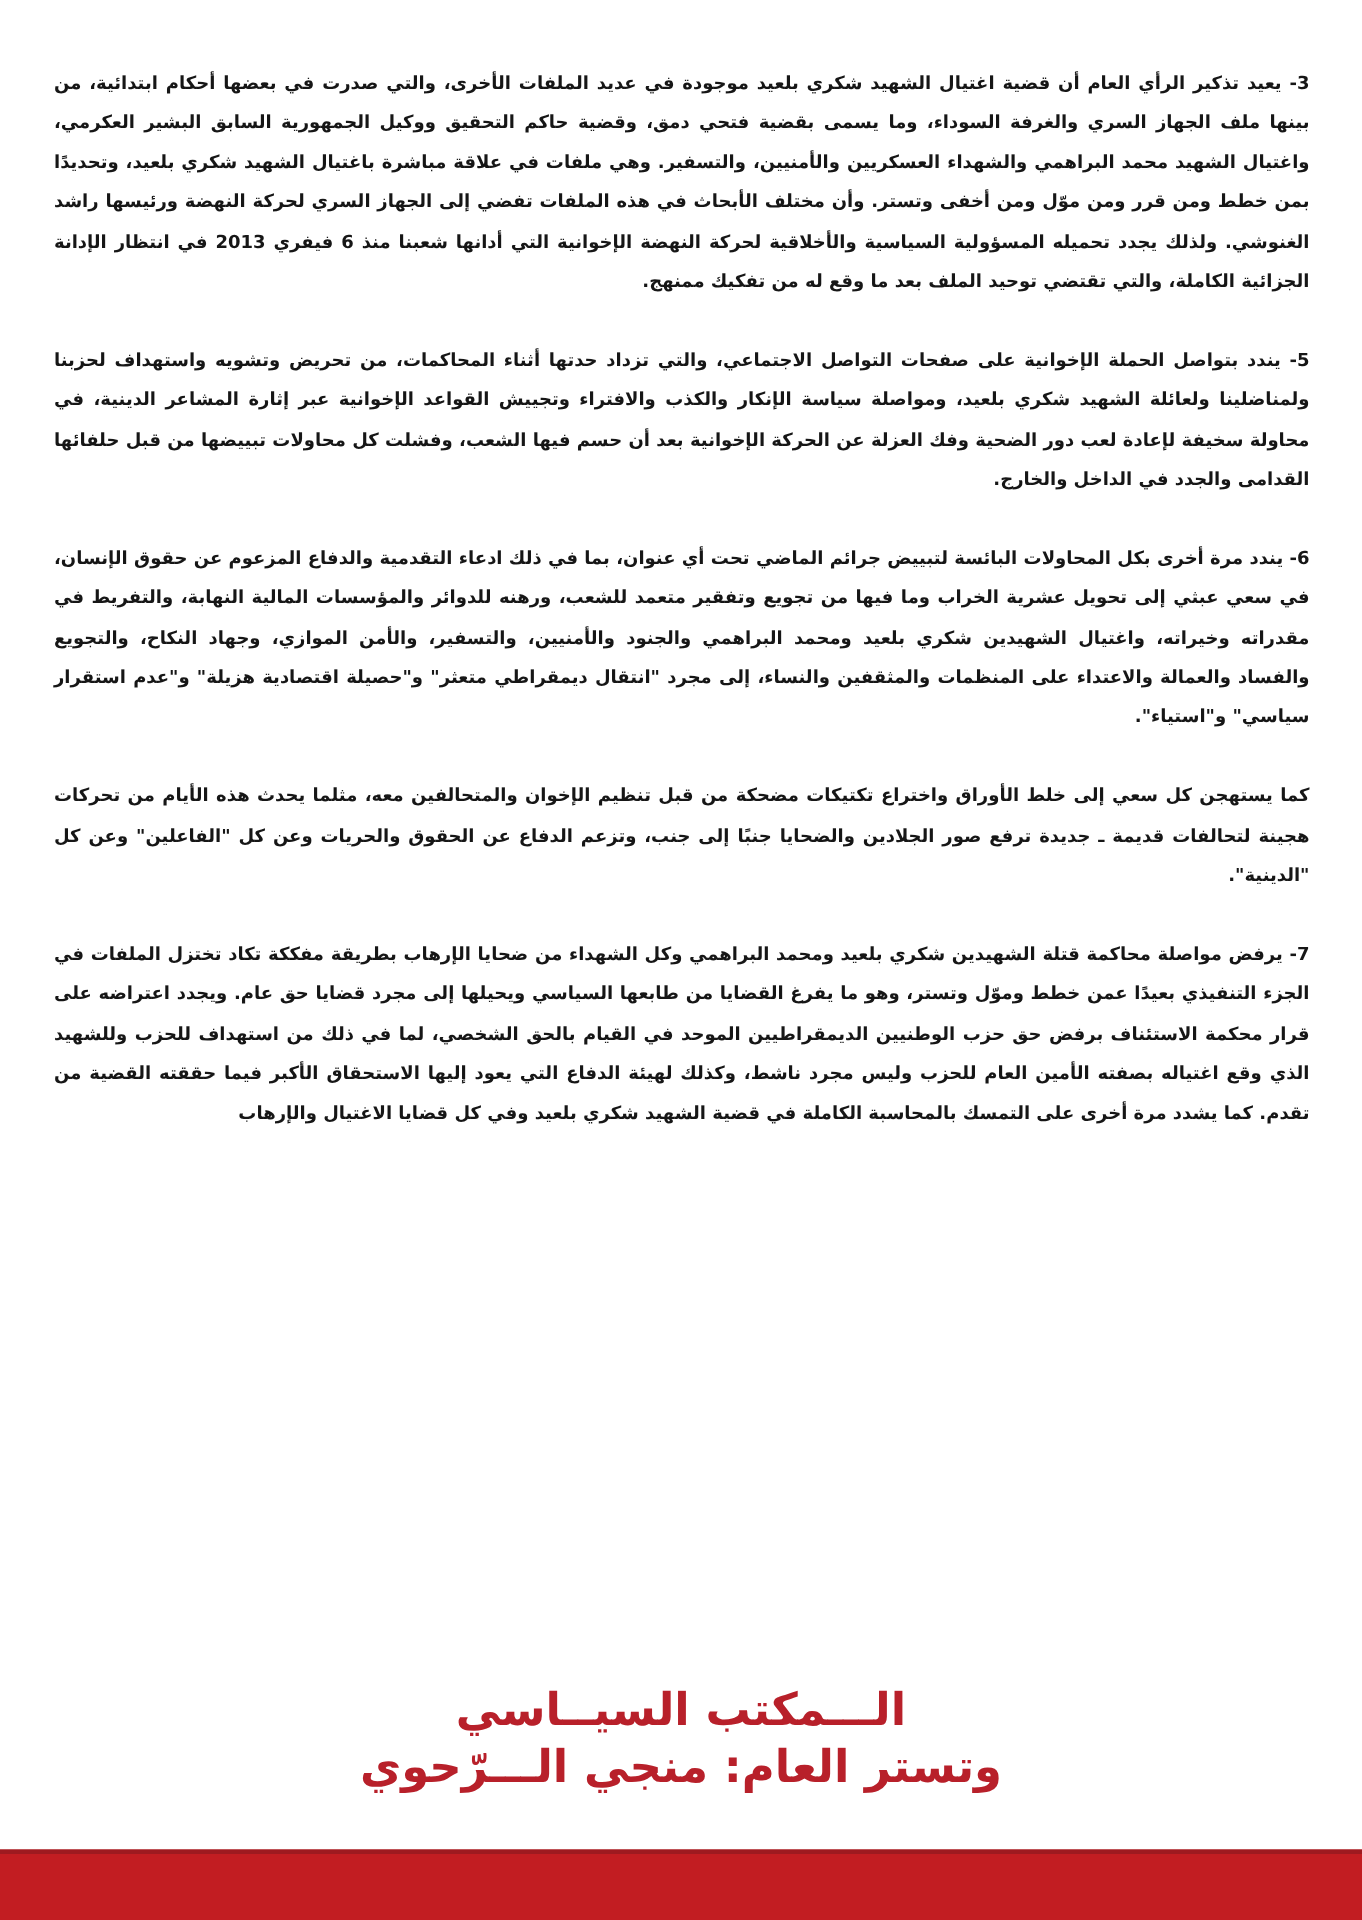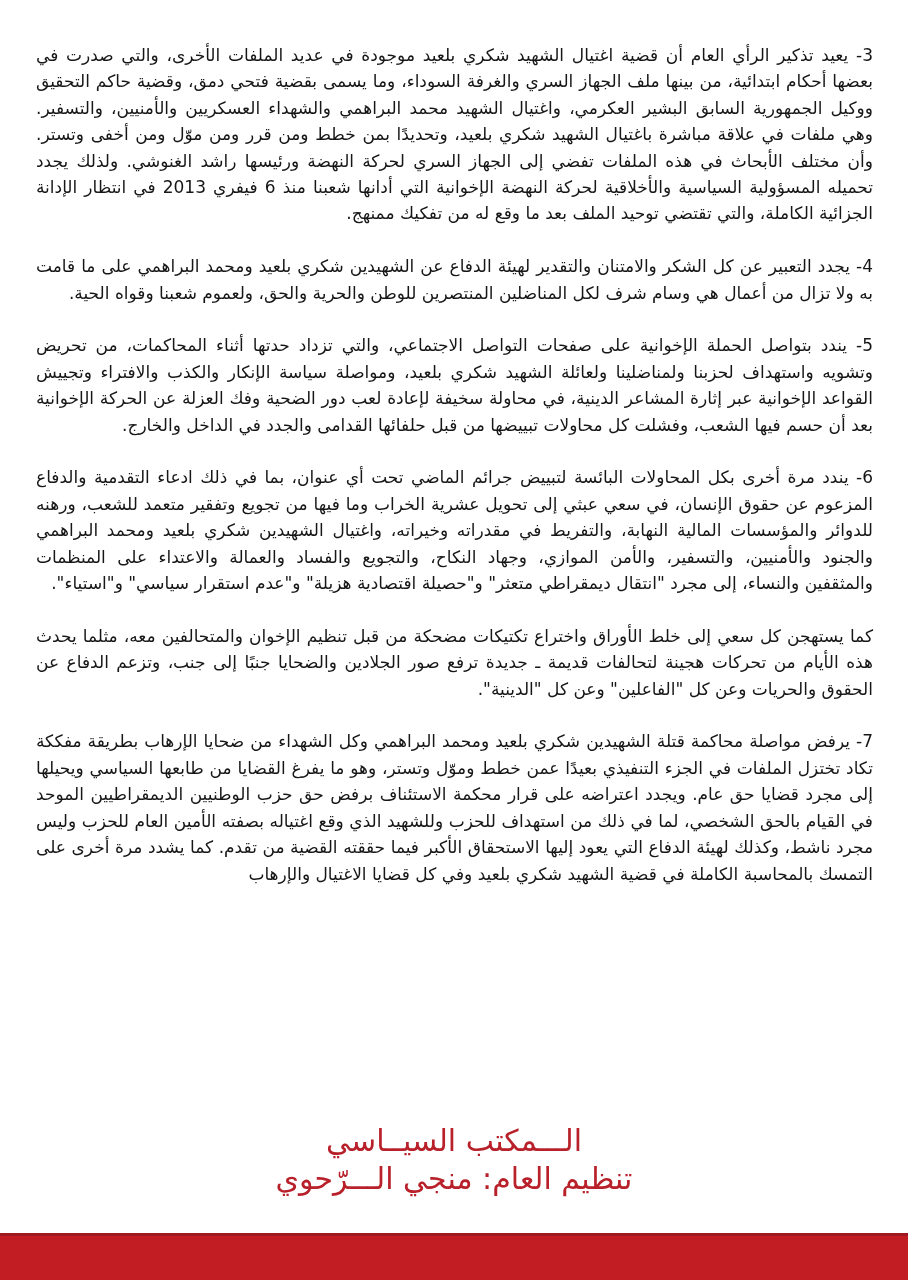--- a/index.html
+++ b/index.html
@@ -17,38 +17,38 @@
     }
     .page {
       position: absolute;
       top: 42px;
       left: 36px;
       right: 35px;
       direction: rtl;
     }
     .para {
       margin: 0 0 26.4px 0;
-      font-size: 17px;
-      font-weight: normal;
+      font-size: 12px;
+      font-weight: bold;
       line-height: 26.4px;
       text-align: justify;
       text-align-last: right;
       letter-spacing: -0.2px;
       word-spacing: 0px;
     }
     .signature {
       position: absolute;
       top: 1122px;
       left: 0;
       width: 908px;
       text-align: center;
       direction: rtl;
       color: #b8202a;
       font-family: "DejaVu Sans", "Liberation Sans", sans-serif;
-      font-weight: normal;
+      font-weight: bold;
     }
     .sig-line1 {
       font-size: 30px;
       line-height: 38px;
       letter-spacing: 0.5px;
     }
     .sig-line2 {
       font-size: 30px;
       line-height: 38px;
     }
@@ -61,25 +61,24 @@
       background: #c21d22;
       border-top: 3px solid #9e1a20;
       box-sizing: border-box;
     }
   </style>
 </head>
 <body>
 
 <div class="page">
   <p class="para">3- يعيد تذكير الرأي العام أن قضية اغتيال الشهيد شكري بلعيد موجودة في عديد الملفات الأخرى، والتي صدرت في بعضها أحكام ابتدائية، من بينها ملف الجهاز السري والغرفة السوداء، وما يسمى بقضية فتحي دمق، وقضية حاكم التحقيق ووكيل الجمهورية السابق البشير العكرمي، واغتيال الشهيد محمد البراهمي والشهداء العسكريين والأمنيين، والتسفير. وهي ملفات في علاقة مباشرة باغتيال الشهيد شكري بلعيد، وتحديدًا بمن خطط ومن قرر ومن موّل ومن أخفى وتستر. وأن مختلف الأبحاث في هذه الملفات تفضي إلى الجهاز السري لحركة النهضة ورئيسها راشد الغنوشي. ولذلك يجدد تحميله المسؤولية السياسية والأخلاقية لحركة النهضة الإخوانية التي أدانها شعبنا منذ 6 فيفري 2013 في انتظار الإدانة الجزائية الكاملة، والتي تقتضي توحيد الملف بعد ما وقع له من تفكيك ممنهج.</p>
-  <p class="para">4- يجدد التعبير عن كل الشكر والامتنان والتقدير لهيئة الدفاع عن الشهيدين شكري بلعيد ومحمد البراهمي على ما قامت به ولا تزال من أعمال هي وسام شرف لكل المناضلين المنتصرين للوطن والحرية والحق، ولعموم شعبنا وقواه الحية.</p>
   <p class="para">5- يندد بتواصل الحملة الإخوانية على صفحات التواصل الاجتماعي، والتي تزداد حدتها أثناء المحاكمات، من تحريض وتشويه واستهداف لحزبنا ولمناضلينا ولعائلة الشهيد شكري بلعيد، ومواصلة سياسة الإنكار والكذب والافتراء وتجييش القواعد الإخوانية عبر إثارة المشاعر الدينية، في محاولة سخيفة لإعادة لعب دور الضحية وفك العزلة عن الحركة الإخوانية بعد أن حسم فيها الشعب، وفشلت كل محاولات تبييضها من قبل حلفائها القدامى والجدد في الداخل والخارج.</p>
   <p class="para">6- يندد مرة أخرى بكل المحاولات البائسة لتبييض جرائم الماضي تحت أي عنوان، بما في ذلك ادعاء التقدمية والدفاع المزعوم عن حقوق الإنسان، في سعي عبثي إلى تحويل عشرية الخراب وما فيها من تجويع وتفقير متعمد للشعب، ورهنه للدوائر والمؤسسات المالية النهابة، والتفريط في مقدراته وخيراته، واغتيال الشهيدين شكري بلعيد ومحمد البراهمي والجنود والأمنيين، والتسفير، والأمن الموازي، وجهاد النكاح، والتجويع والفساد والعمالة والاعتداء على المنظمات والمثقفين والنساء، إلى مجرد "انتقال ديمقراطي متعثر" و"حصيلة اقتصادية هزيلة" و"عدم استقرار سياسي" و"استياء".</p>
   <p class="para">كما يستهجن كل سعي إلى خلط الأوراق واختراع تكتيكات مضحكة من قبل تنظيم الإخوان والمتحالفين معه، مثلما يحدث هذه الأيام من تحركات هجينة لتحالفات قديمة ـ جديدة ترفع صور الجلادين والضحايا جنبًا إلى جنب، وتزعم الدفاع عن الحقوق والحريات وعن كل "الفاعلين" وعن كل "الدينية".</p>
   <p class="para">7- يرفض مواصلة محاكمة قتلة الشهيدين شكري بلعيد ومحمد البراهمي وكل الشهداء من ضحايا الإرهاب بطريقة مفككة تكاد تختزل الملفات في الجزء التنفيذي بعيدًا عمن خطط وموّل وتستر، وهو ما يفرغ القضايا من طابعها السياسي ويحيلها إلى مجرد قضايا حق عام. ويجدد اعتراضه على قرار محكمة الاستئناف برفض حق حزب الوطنيين الديمقراطيين الموحد في القيام بالحق الشخصي، لما في ذلك من استهداف للحزب وللشهيد الذي وقع اغتياله بصفته الأمين العام للحزب وليس مجرد ناشط، وكذلك لهيئة الدفاع التي يعود إليها الاستحقاق الأكبر فيما حققته القضية من تقدم. كما يشدد مرة أخرى على التمسك بالمحاسبة الكاملة في قضية الشهيد شكري بلعيد وفي كل قضايا الاغتيال والإرهاب</p>
 </div>
 
 <div class="signature">
   <div class="sig-line1">الـــمكتب السيــاسي</div>
-  <div class="sig-line2">تنظيم العام: منجي الـــرّحوي</div>
+  <div class="sig-line2">وتستر العام: منجي الـــرّحوي</div>
 </div>
 
 <div class="footer-band"></div>
 
 </body></html>

